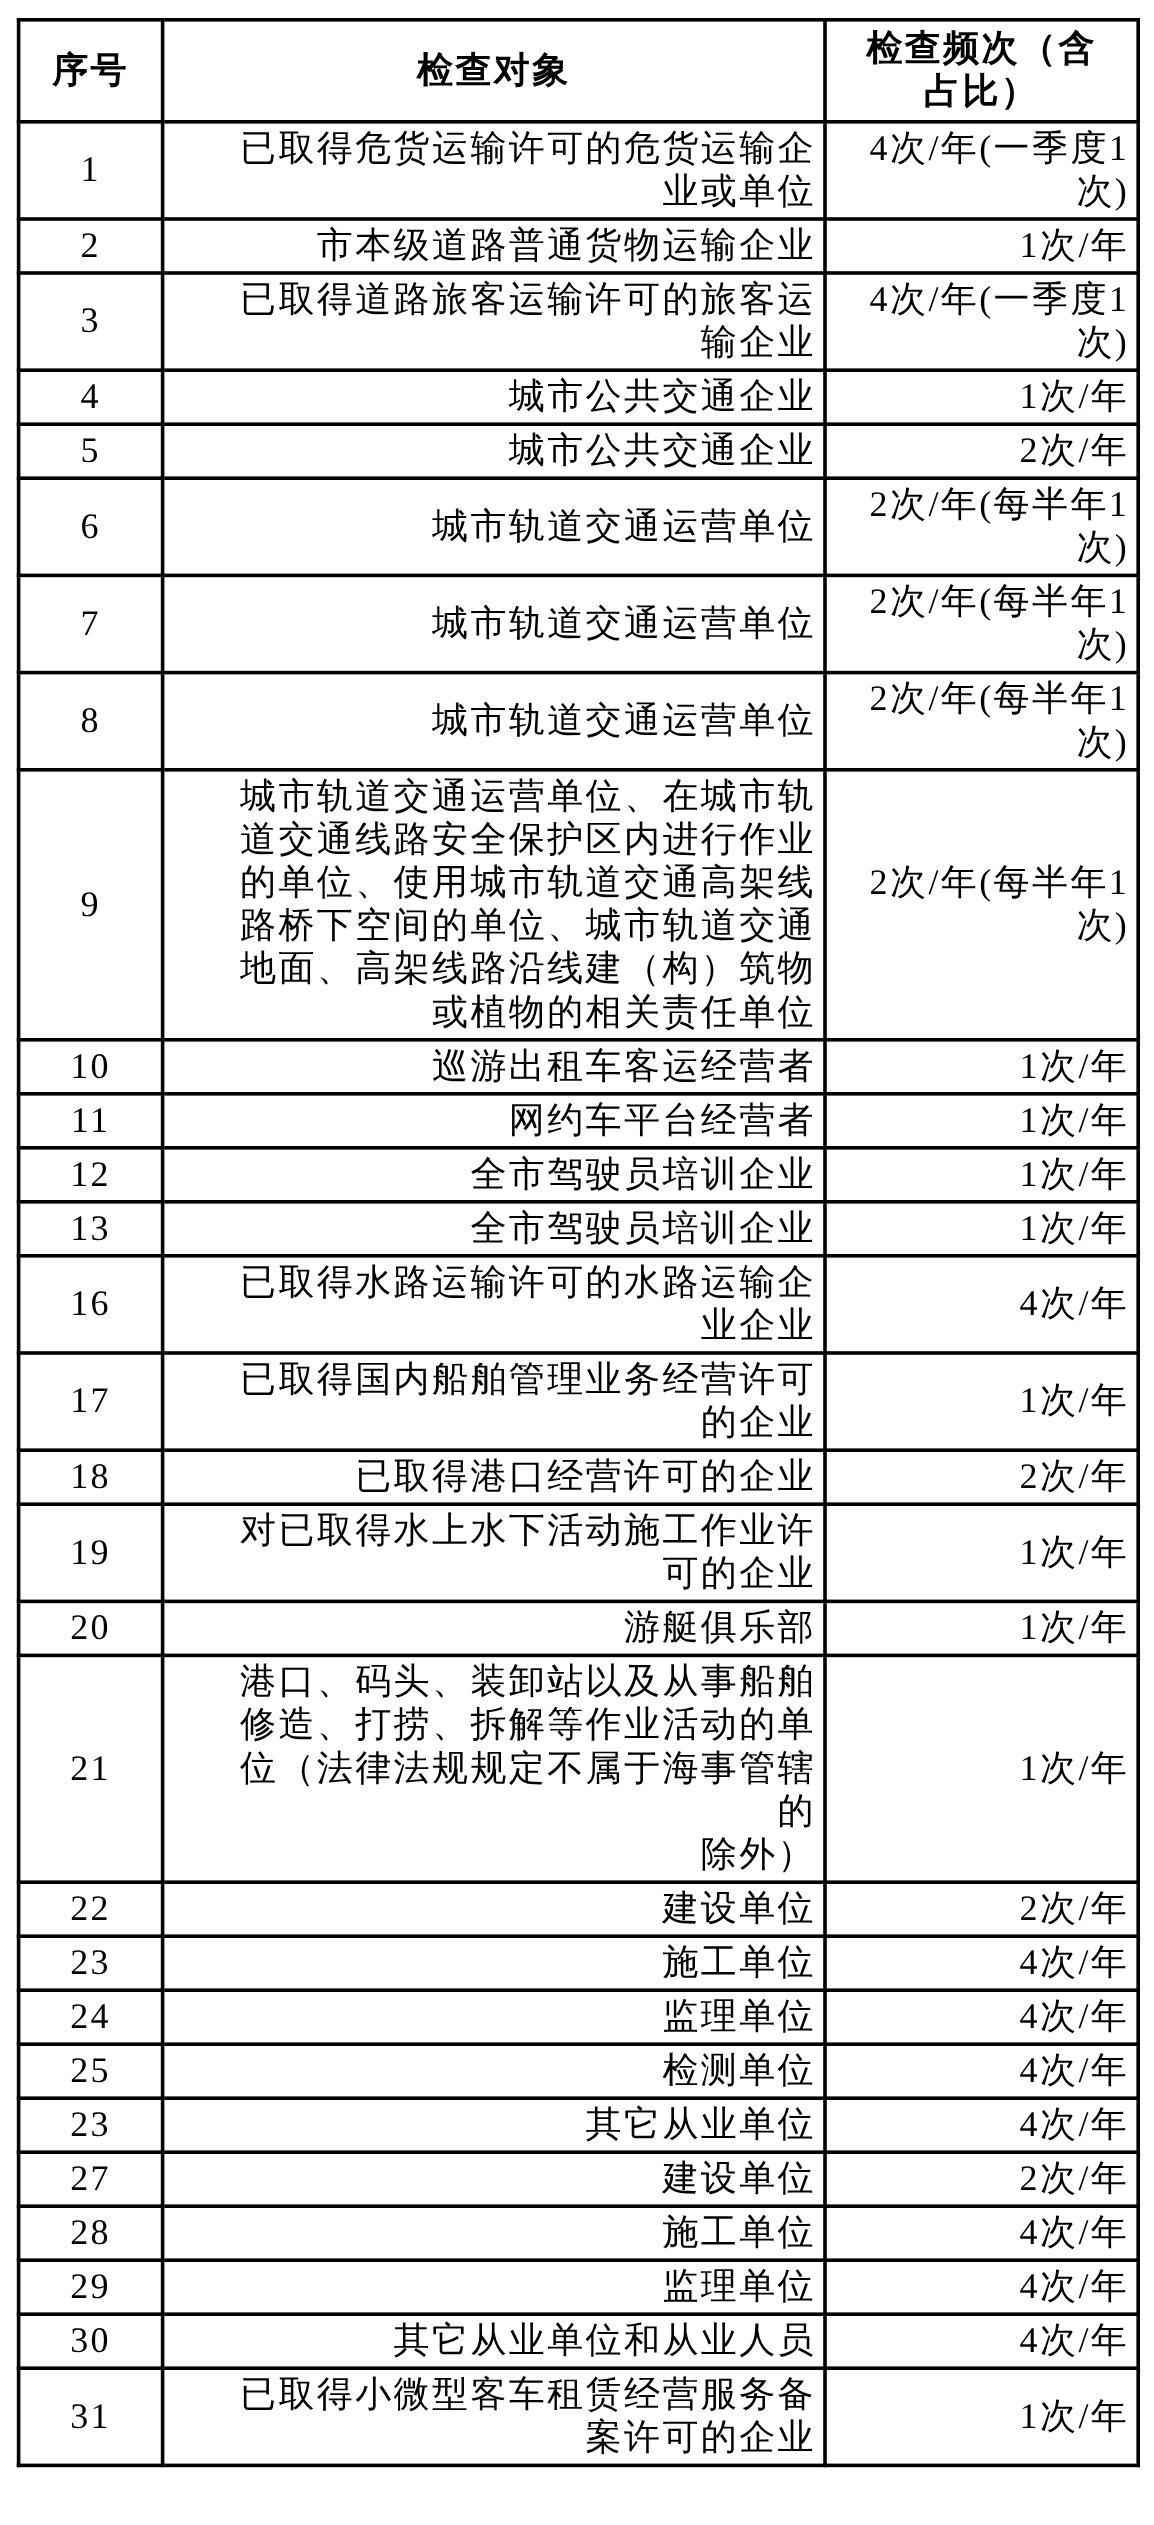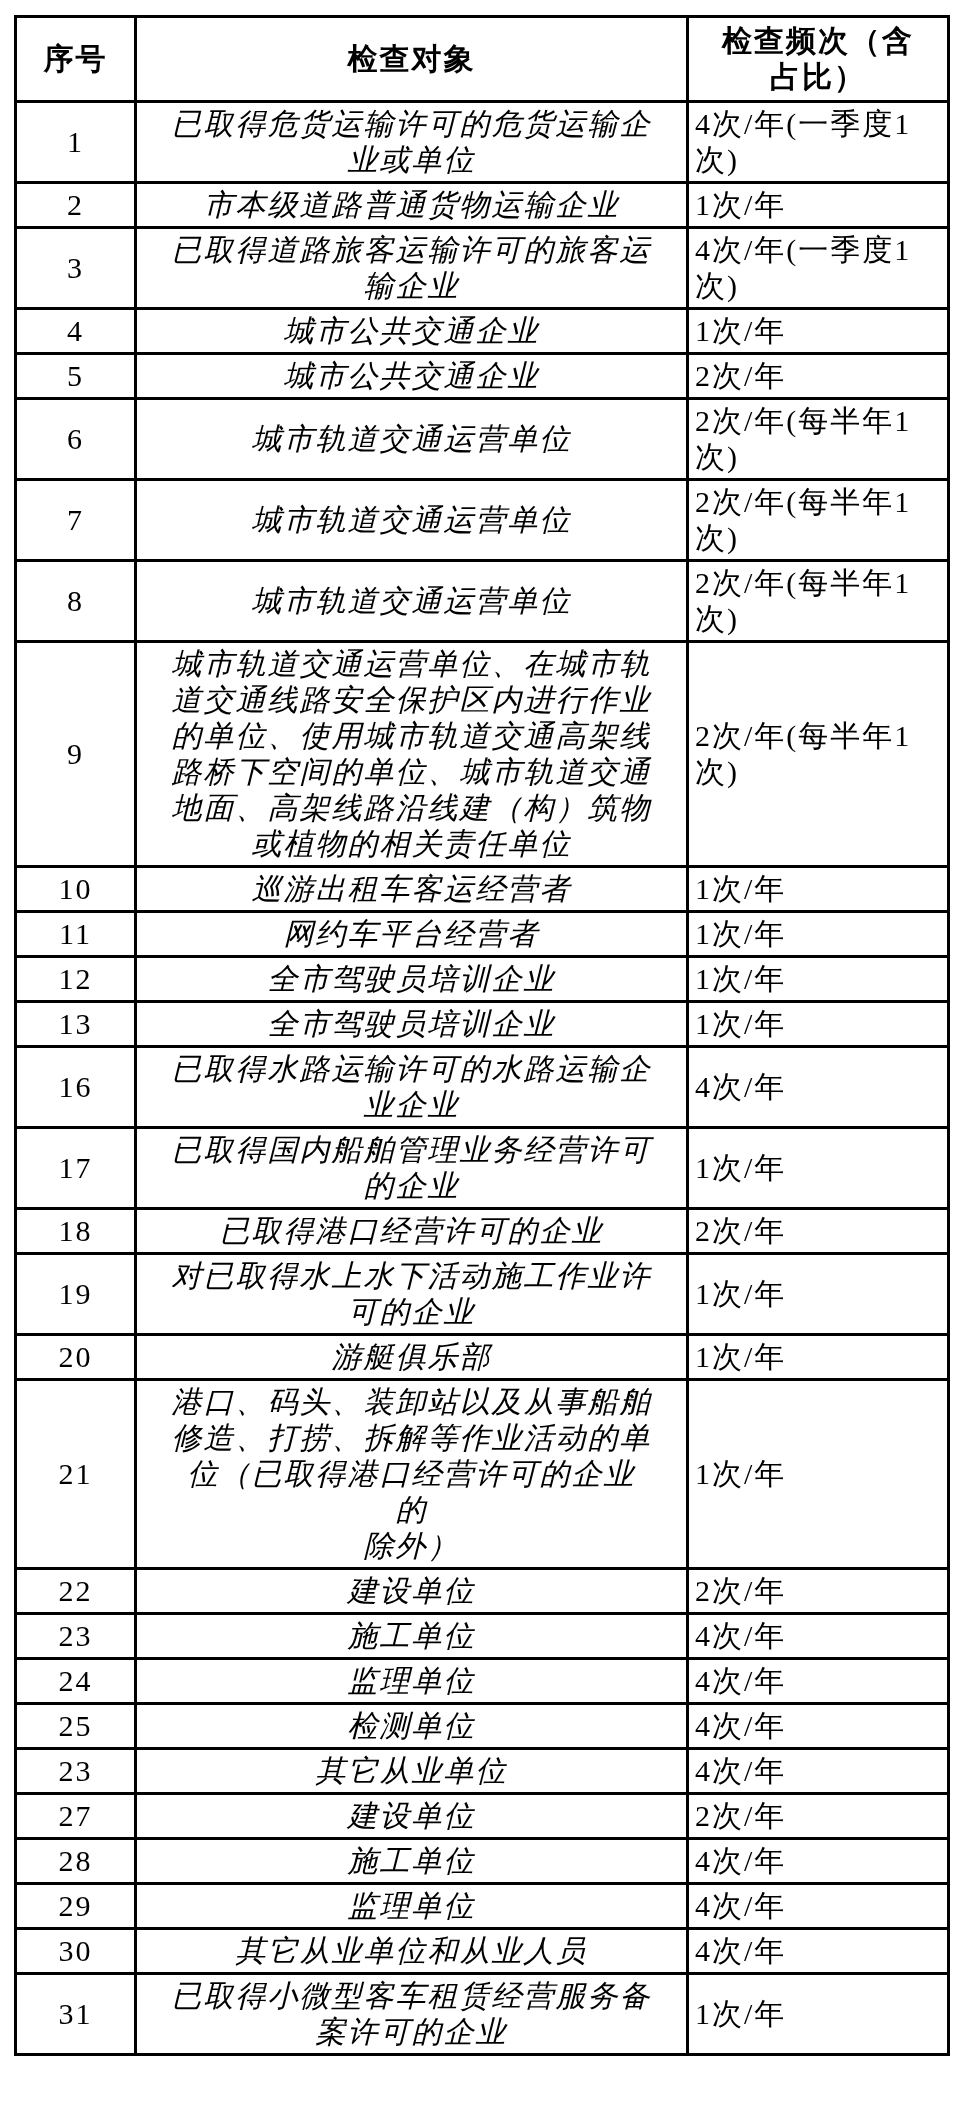--- a/index.html
+++ b/index.html
@@ -32,22 +32,22 @@
     padding: 3px 6px;
     white-space: pre-wrap;
     overflow: hidden;
   }
   table.insp th {
     font-weight: bold;
     text-align: center;
     padding: 5px 6px;
   }
   td.c-no   { text-align: center; }
-  td.c-obj  { text-align: center; padding-left: 13px; padding-right: 28px; font-style: italic; }
-  td.c-freq { text-align: left; padding-left: 4px; padding-right: 4px; margin-top: 12px; }
+  td.c-obj  { text-align: right; padding-left: 13px; padding-right: 28px; }
+  td.c-freq { text-align: right; padding-left: 4px; padding-right: 4px; margin-top: 12px; }
   col.w-no   { width: 120px; }
   col.w-obj  { width: 552px; }
   col.w-freq { width: 261px; }
 </style>
 </head>
 <body>
 
 <table class="insp">
   <colgroup>
     <col class="w-no">
@@ -166,21 +166,21 @@
       </tr>
       <tr>
         <td class="c-no">20</td>
         <td class="c-obj">游艇俱乐部</td>
         <td class="c-freq">1次/年</td>
       </tr>
       <tr>
         <td class="c-no">21</td>
         <td class="c-obj">港口、码头、装卸站以及从事船舶
 修造、打捞、拆解等作业活动的单
-位（已取得港口经营许可的企业
+位（法律法规规定不属于海事管辖
 的
 除外）</td>
         <td class="c-freq">1次/年</td>
       </tr>
       <tr>
         <td class="c-no">22</td>
         <td class="c-obj">建设单位</td>
         <td class="c-freq">2次/年</td>
       </tr>
       <tr>

